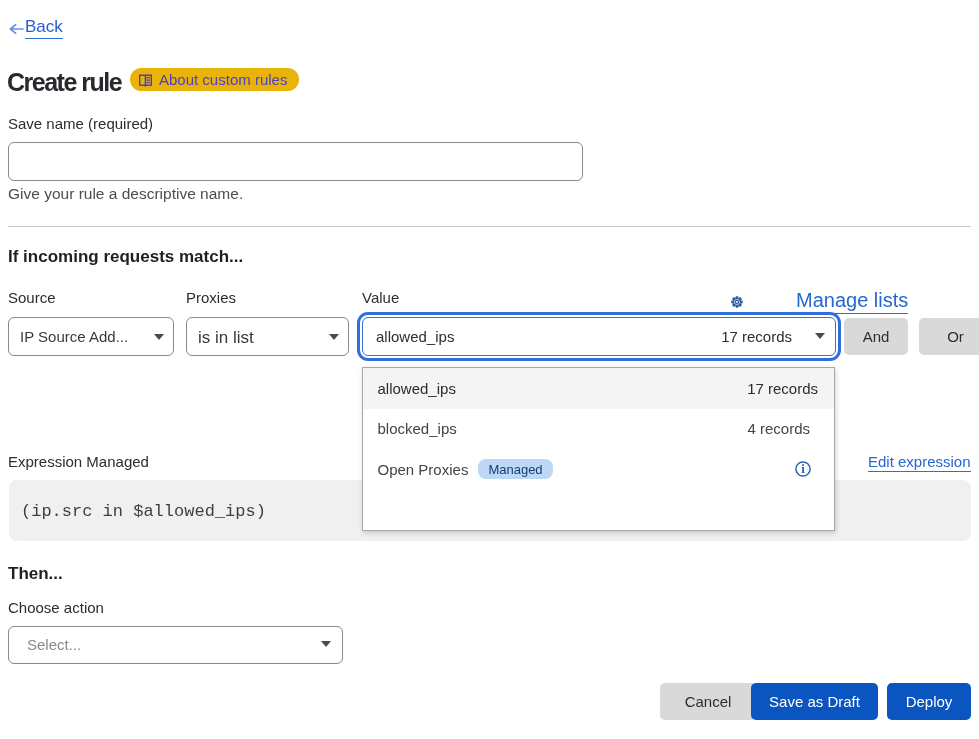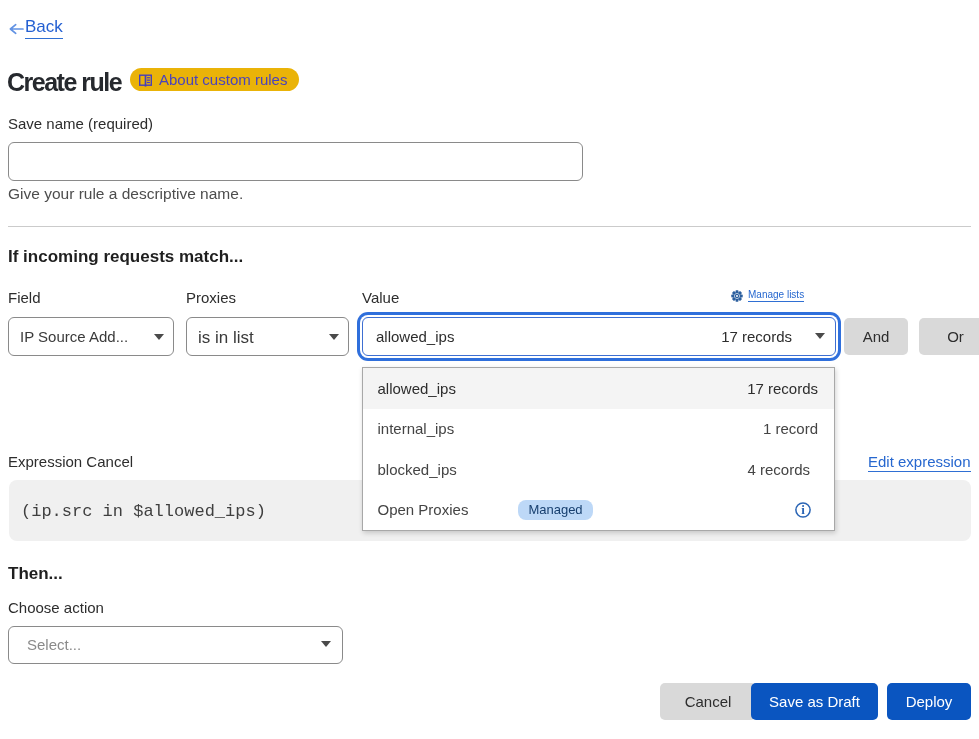--- a/index.html
+++ b/index.html
@@ -34,73 +34,69 @@
 </div>
 
 <div class="abs lbl" style="left:8px; top:115px;">Save name (required)</div>
 <div class="abs" style="left:8px; top:142px; width:575px; height:39px; border:1px solid #8a8a8a; border-radius:6px; background:#fff;"></div>
 <div class="abs" style="left:8px; top:185px; font-size:15.5px; color:#4d4d4d;">Give your rule a descriptive name.</div>
 
 <div class="abs" style="left:8px; top:226px; width:963px; height:1px; background:#cbcbcb;"></div>
 
 <div class="abs" style="left:8px; top:247px; font-size:17px; font-weight:700; color:#1f1f1f;">If incoming requests match...</div>
 
-<div class="abs lbl" style="left:8px; top:289px;">Field</div>
+<div class="abs lbl" style="left:8px; top:289px;">Source</div>
 <div class="abs lbl" style="left:186px; top:289px;">Proxies</div>
 <div class="abs lbl" style="left:362px; top:289px;">Value</div>
 
 <div class="abs" style="left:731px; top:289px; display:flex; align-items:center;">
   <svg width="12" height="12" viewBox="0 0 12 12" style="margin-right:5px;">
     <g fill="#2c5f9e">
       <rect x="4.55" y="0.3" width="2.9" height="11.4" rx="0.6"></rect>
       <rect x="4.55" y="0.3" width="2.9" height="11.4" rx="0.6" transform="rotate(45 6 6)"></rect>
       <rect x="4.55" y="0.3" width="2.9" height="11.4" rx="0.6" transform="rotate(90 6 6)"></rect>
       <rect x="4.55" y="0.3" width="2.9" height="11.4" rx="0.6" transform="rotate(135 6 6)"></rect>
     </g>
     <circle cx="6" cy="6" r="2.7" fill="#ffffff"></circle>
     <circle cx="6" cy="6" r="1.6" fill="none" stroke="#2c5f9e" stroke-width="1.2"></circle>
   </svg>
-  <span class="link" style="font-size:10px;">Manage lists</span>
+  <span class="link" style="font-size:20px;margin-left:48px;">Manage lists</span>
 </div>
 
 <div class="abs sel" style="left:8px; top:317px; width:166px; height:39px;"></div>
 <div class="abs" style="left:20px; top:328px; font-size:15px; color:#3a3a3a;">IP Source Add...</div>
 <div class="abs caret" style="left:154px; top:334px;"></div>
 
 <div class="abs sel" style="left:186px; top:317px; width:163px; height:39px;"></div>
 <div class="abs" style="left:198px; top:328px; font-size:17px; color:#3a3a3a;">is in list</div>
 <div class="abs caret" style="left:329px; top:334px;"></div>
 
 <div class="abs" style="left:362px; top:317px; width:474px; height:39px; border:1px solid #3e6fd2; border-radius:6px; background:#fff; box-shadow:0 0 0 2px #ffffff, 0 0 0 5px #2f6fdc;"></div>
 <div class="abs" style="left:376px; top:328px; font-size:15px; color:#2d2d2d;">allowed_ips</div>
 <div class="abs" style="left:692px; top:328px; width:100px; text-align:right; font-size:15px; color:#2d2d2d; white-space:nowrap;">17 records</div>
 <div class="abs caret" style="left:815px; top:333px;"></div>
 
 <div class="abs btn-gray" style="left:844px; top:318px; width:64px; height:37px; line-height:37px;">And</div>
 <div class="abs btn-gray" style="left:919px; top:318px; width:73px; height:37px; line-height:37px;">Or</div>
 
-<div class="abs lbl" style="left:8px; top:453px;">Expression Cancel</div>
+<div class="abs lbl" style="left:8px; top:453px;">Expression Managed</div>
 <div class="abs link" style="left:868px; top:453px; font-size:15px;">Edit expression</div>
 <div class="abs" style="left:9px; top:480px; width:962px; height:61px; background:#f0f0f0; border-radius:8px;"></div>
 <div class="abs" style="left:21px; top:502px; font-family:'Liberation Mono',monospace; font-size:17px; color:#3f3f3f;">(ip.src in $allowed_ips)</div>
 
 <div class="abs" style="left:361.5px; top:367px; width:473.5px; height:164px; background:#ffffff; border:1px solid #a8a8a8; box-shadow:1px 2px 5px rgba(0,0,0,0.18);">
   <div style="height:40.5px; background:#f4f4f4; display:flex; align-items:center; justify-content:space-between; padding:0 16px 0 15px; font-size:15px; color:#2d2d2d;">
       <span>allowed_ips</span>
       <span>17 records</span>
     </div>
-  <div style="height:40.5px; display:flex; align-items:center; justify-content:space-between; padding:0 16px 0 15px; font-size:15px; color:#444;">
-      <span>internal_ips</span>
-      <span>1 record</span>
-    </div>
   <div style="height:40.5px; display:flex; align-items:center; justify-content:space-between; padding:0 24px 0 15px; font-size:15px; color:#444;">
       <span>blocked_ips</span>
       <span>4 records</span>
     </div>
-  <div style="height:40.5px; display:flex; align-items:center; padding:0 16px 0 15px; font-size:15px; color:#444;gap:40px;">
+  <div style="height:40.5px; display:flex; align-items:center; padding:0 16px 0 15px; font-size:15px; color:#444;">
     <span>Open Proxies</span>
     <span style="margin-left:10px; background:#bdd8f7; color:#163e6e; font-size:13px; border-radius:8px; padding:2.5px 10px;">Managed</span>
     <span style="margin-left:auto; margin-right:7px; height:16px;">
       <svg width="16" height="16" viewBox="0 0 16 16">
         <circle cx="8" cy="8" r="7.1" fill="none" stroke="#2b65b5" stroke-width="1.5"></circle>
         <text x="8" y="12.4" text-anchor="middle" font-family="Liberation Serif,serif" font-size="13" font-weight="bold" fill="#2b65b5">i</text>
       </svg>
     </span>
   </div>
 </div>

